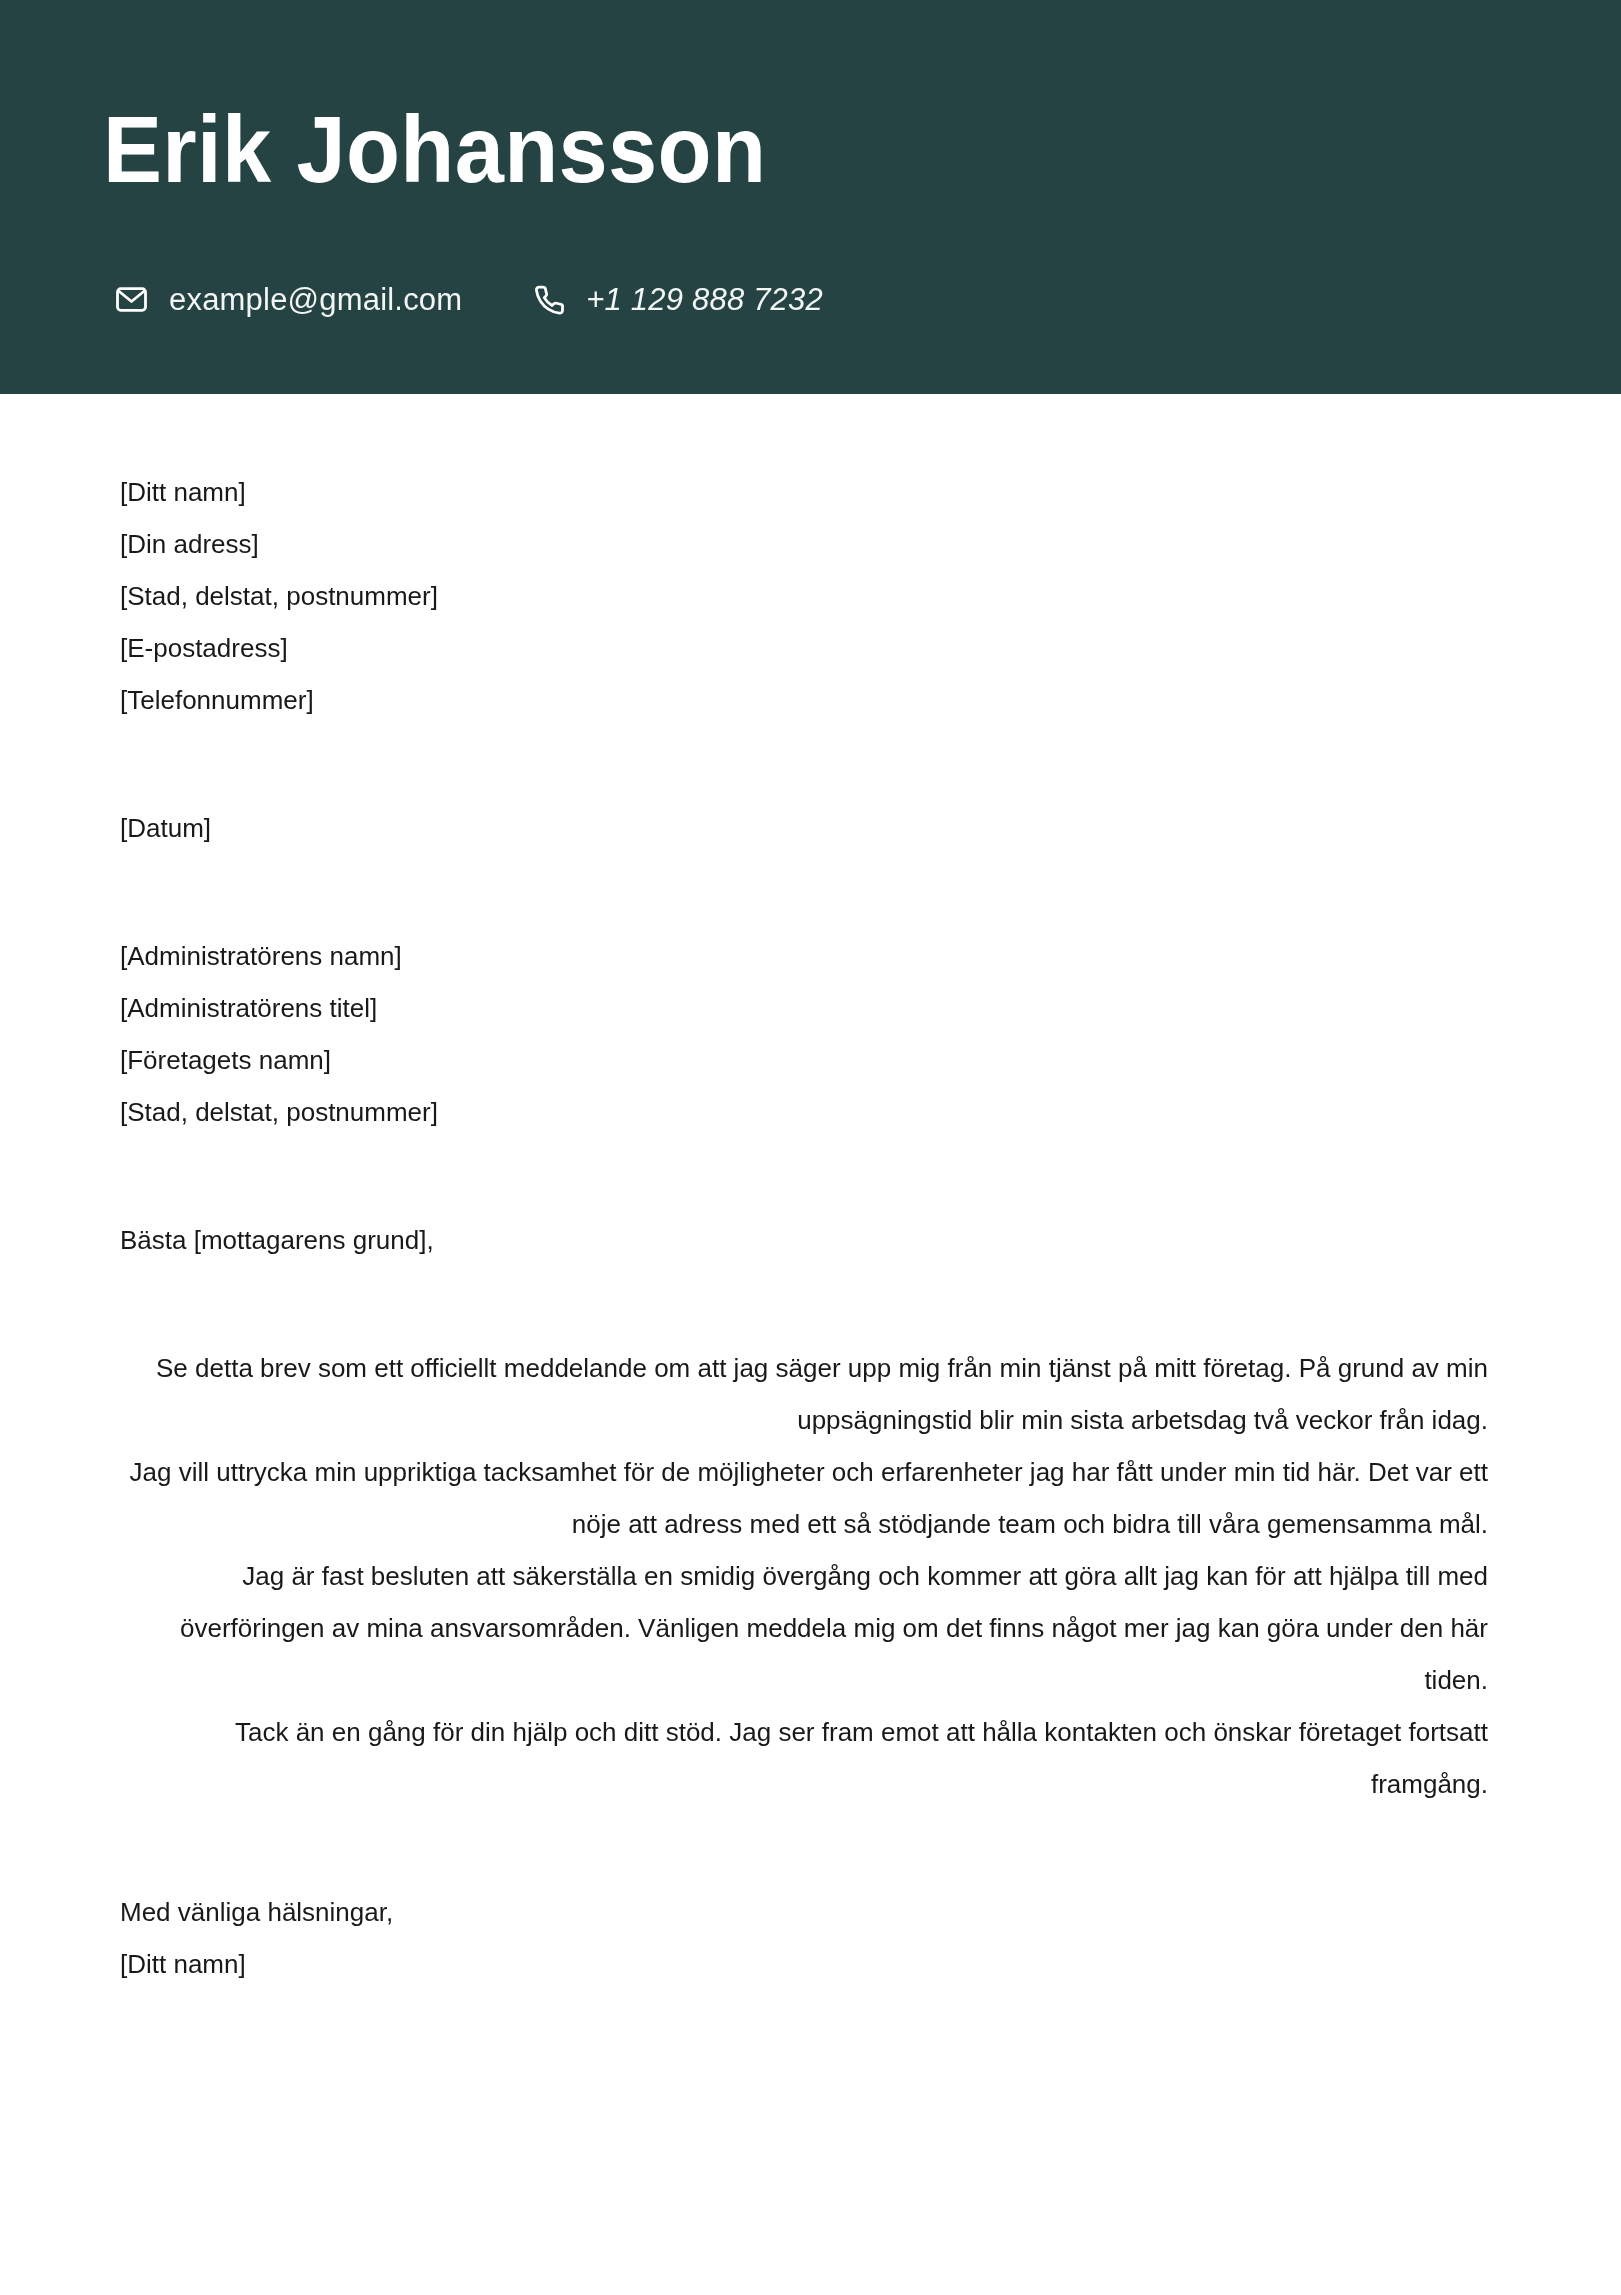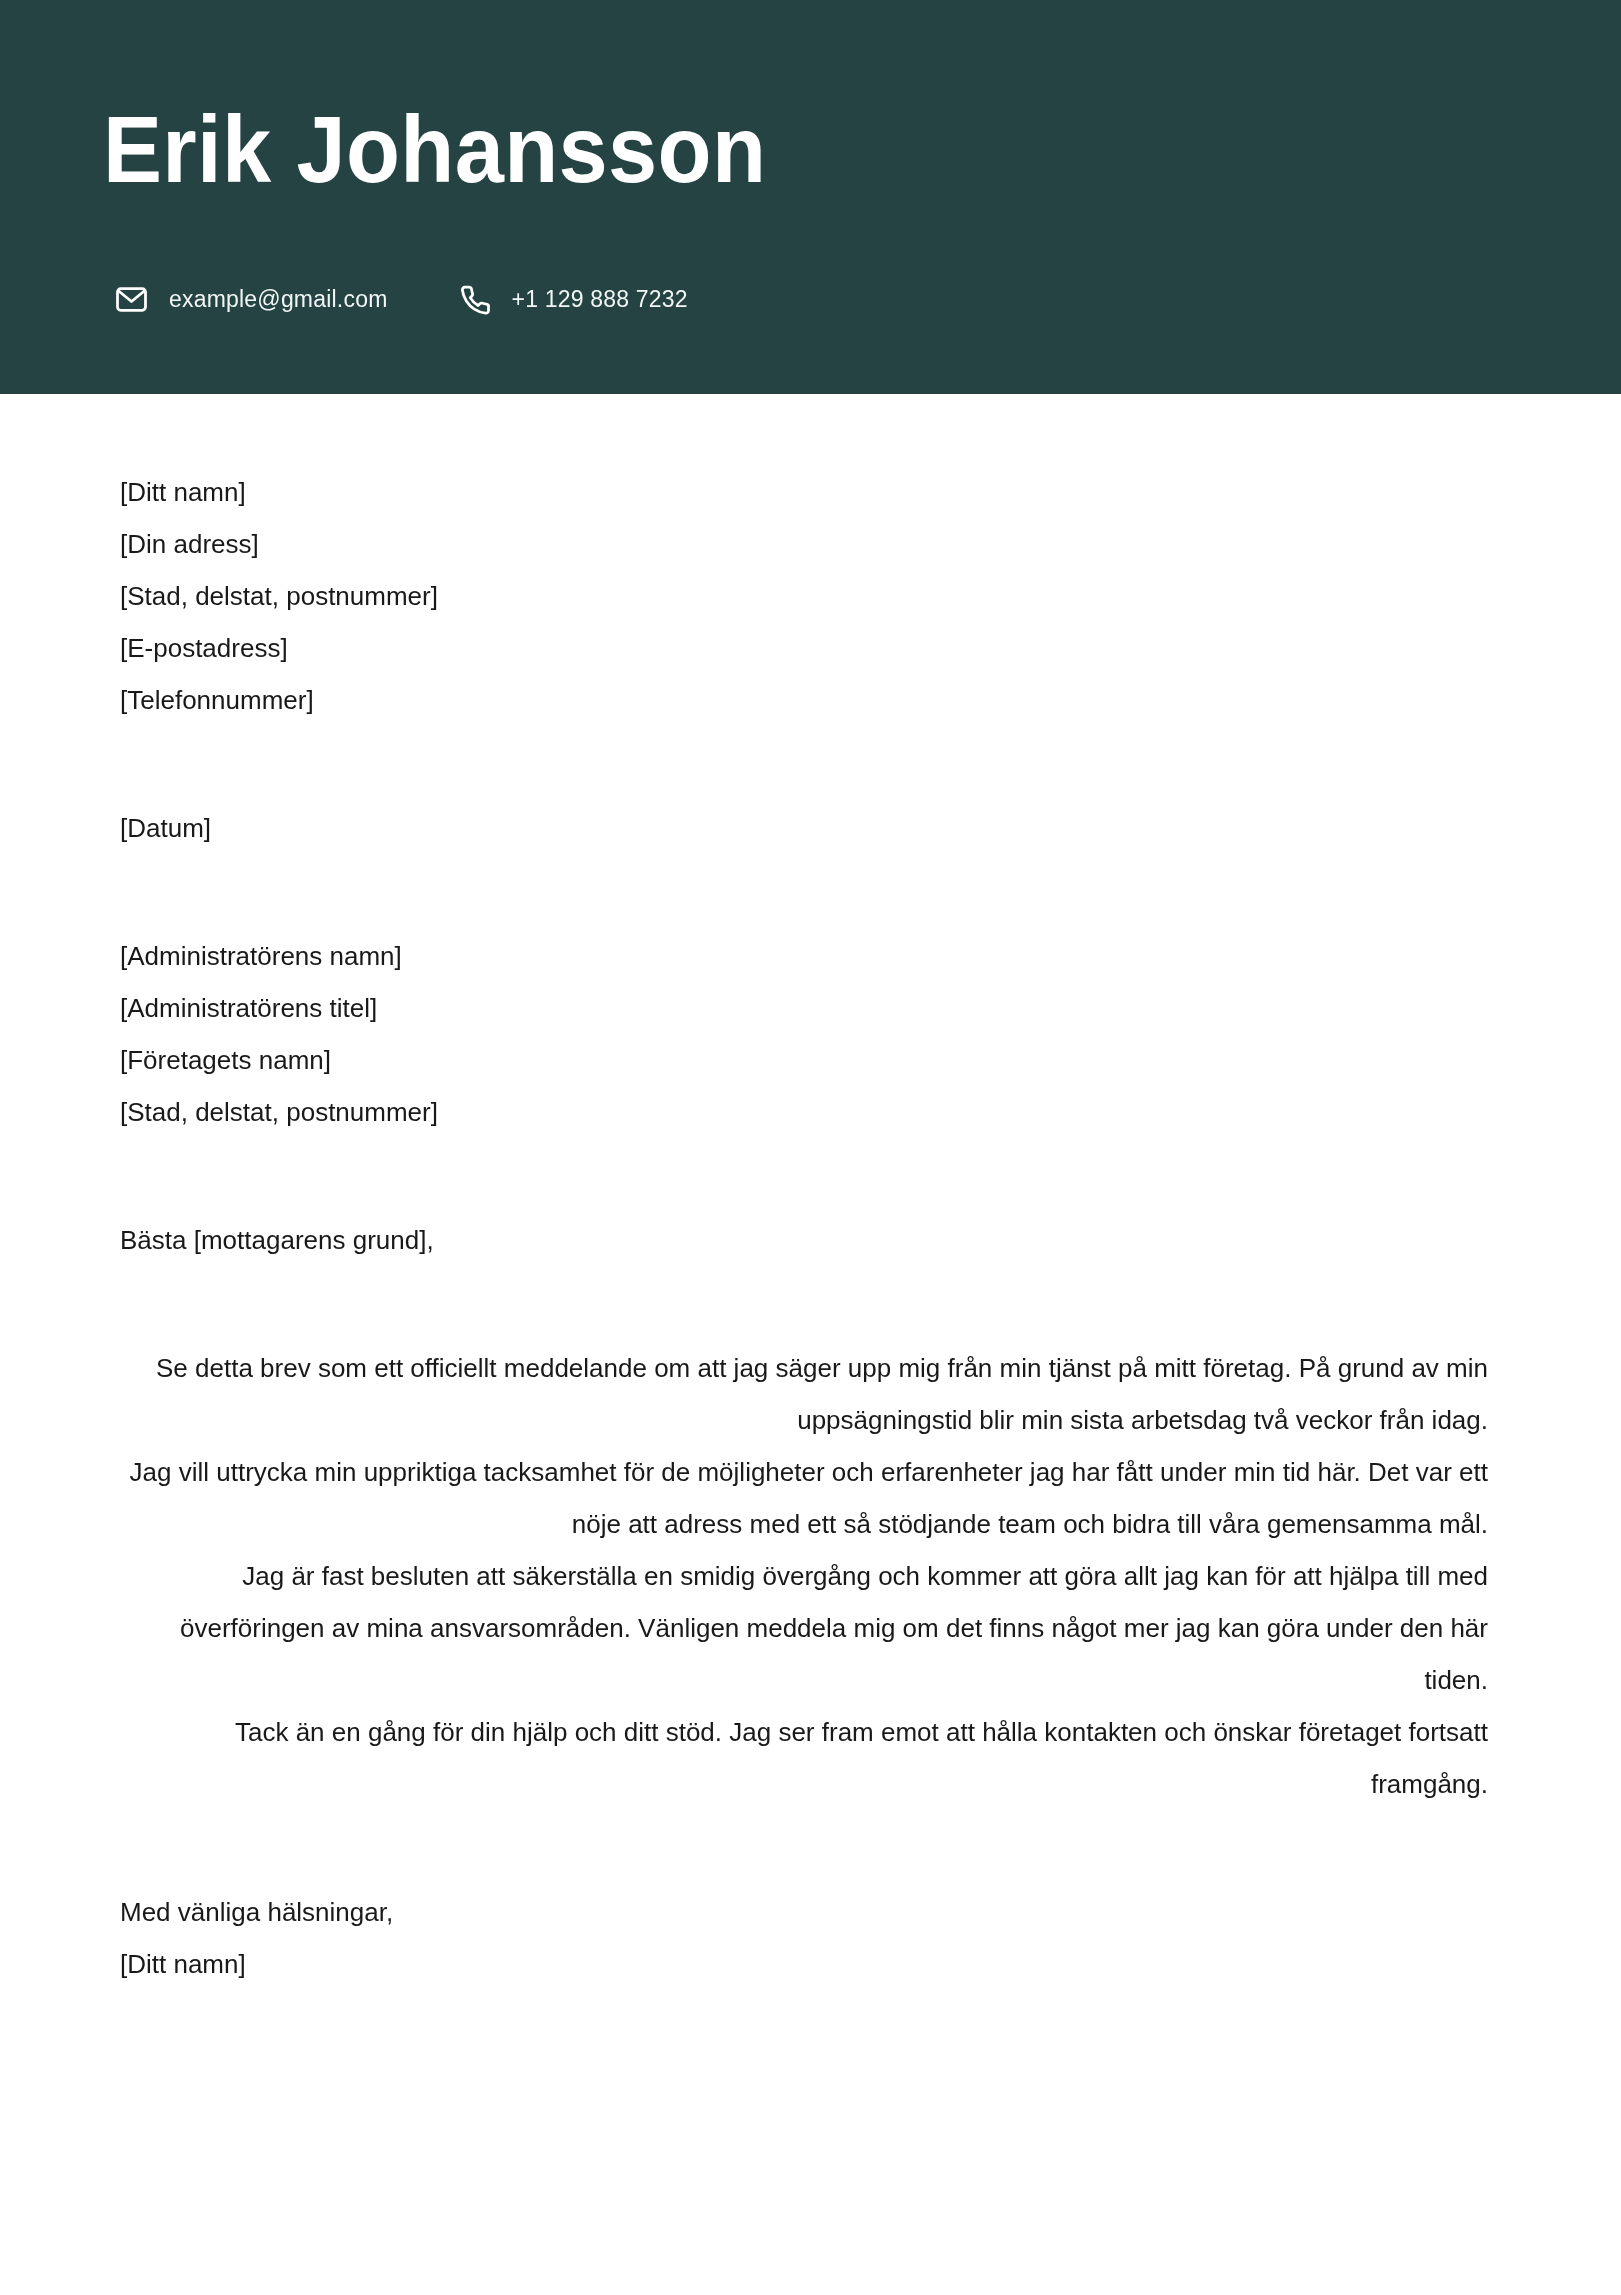--- a/index.html
+++ b/index.html
@@ -57,37 +57,37 @@
     display: flex;
     align-items: center;
     gap: 0;
   }
 
   .contact-item {
     display: flex;
     align-items: center;
   }
 
-  .contact-item.phone { margin-left: 68px; }
+  .contact-item.phone { margin-left: 68px; font-style: italic; }
 
   .contact-icon {
     width: 37px;
     height: 37px;
     flex: 0 0 37px;
     display: flex;
     align-items: center;
     justify-content: center;
   }
 
   .contact-icon svg { display: block; }
 
   .contact-text {
     margin-left: 19px;
     color: #f2f6f5;
-    font-size: 23px;
+    font-size: 31px;
     font-weight: 400;
     letter-spacing: 0.2px;
     white-space: nowrap;
   }
 
   
   .letter {
     position: absolute;
     left: 108px;
     top: 454px;

